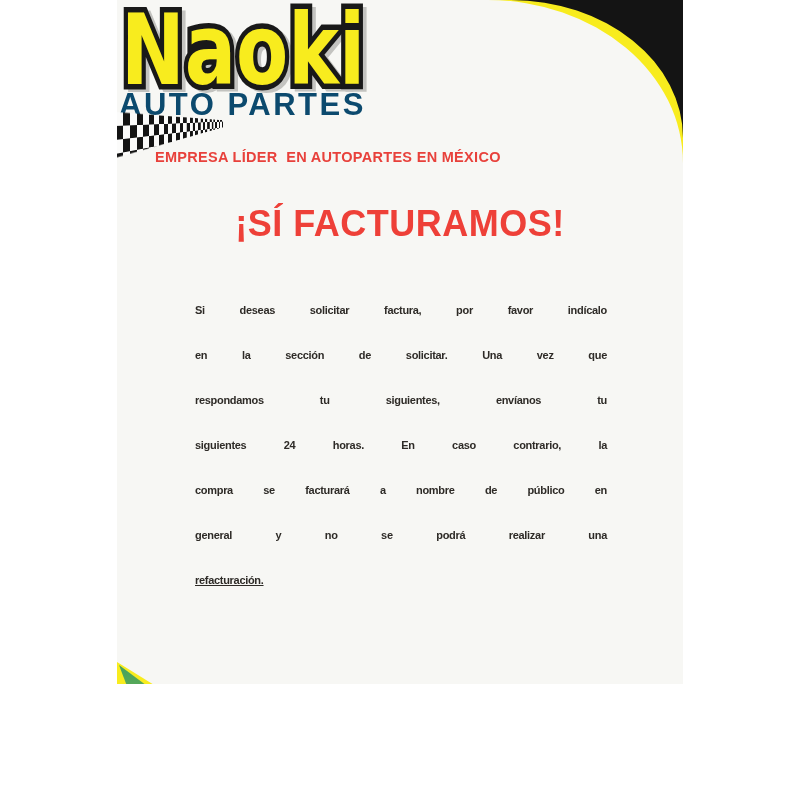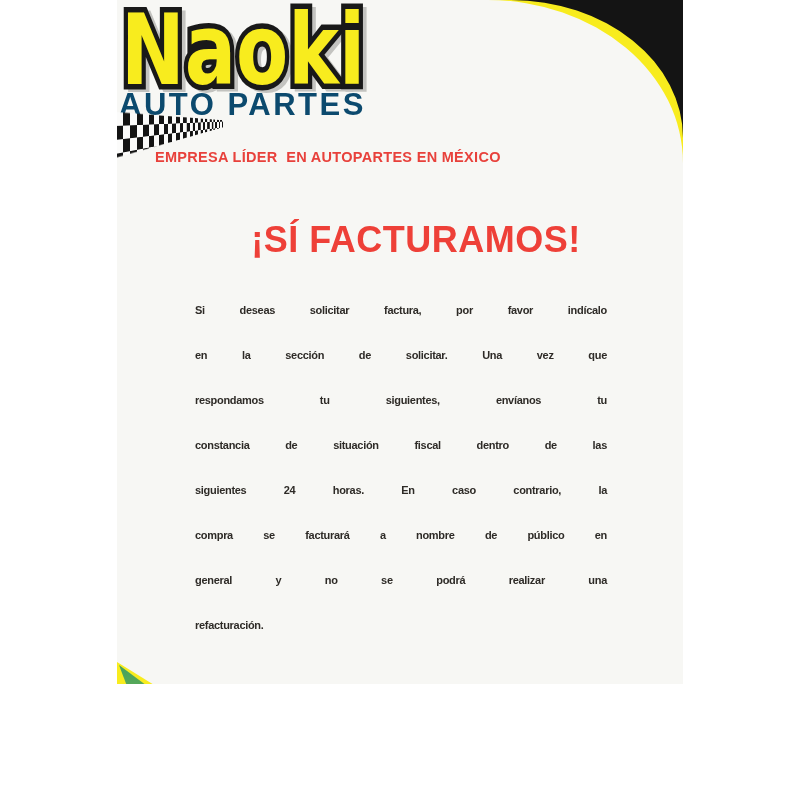--- a/index.html
+++ b/index.html
@@ -28,31 +28,31 @@
     transform:perspective(260px) rotateY(54deg) skewY(-3deg);
     clip-path:polygon(0 0,100% 24%,100% 60%,0 100%);
   }
   .tagline{
     position:absolute;left:6px;top:149px;width:460px;white-space:pre;
     font-size:14.5px;font-weight:bold;letter-spacing:.3px;color:var(--accent-red,#e8413b);margin-left:32px;
   }
 
   
   .title{
-    position:absolute;left:0;top:203px;width:566px;margin:16px;
+    position:absolute;left:0;top:203px;width:566px;margin:0;
     text-align:center;font-size:36px;font-weight:bold;letter-spacing:.5px;
     color:var(--title-red,#ee4038);
   }
   .bodytext{
     position:absolute;left:78px;top:288px;width:412px;
     font-size:11px;font-weight:bold;letter-spacing:-0.3px;
     color:var(--body-text,#2e2b27);line-height:45px;
   }
   .bline{text-align:justify;text-align-last:justify;}
-  .bline:last-child{text-align-last:left;}
+  .bline:last-child{text-align-last:left;text-decoration:underline;}
 </style>
 </head>
 <body>
 
 <div class="page">
   <div class="flyer">
 
     <svg class="deco" viewBox="0 0 566 800" aria-hidden="true">
       <defs>
         <linearGradient id="gLimeL" x1="0" y1="665" x2="0" y2="800" gradientUnits="userSpaceOnUse">
@@ -97,21 +97,20 @@
         <div class="flag"></div>
         <div class="tagline">EMPRESA LÍDER  EN AUTOPARTES EN MÉXICO</div>
       </header>
 
       <h1 class="title">¡SÍ FACTURAMOS!</h1>
 
       <div class="bodytext">
         <div class="bline">Si deseas solicitar factura, por favor indícalo</div>
         <div class="bline">en la sección de solicitar. Una vez que</div>
         <div class="bline">respondamos tu siguientes, envíanos tu</div>
-        <div class="bline">constancia de situación fiscal dentro de las</div>
         <div class="bline">siguientes 24 horas. En caso contrario, la</div>
         <div class="bline">compra se facturará a nombre de público en</div>
         <div class="bline">general y no se podrá realizar una</div>
         <div class="bline">refacturación.</div>
       </div>
 
     </div>
   </div>
 </div>
 

